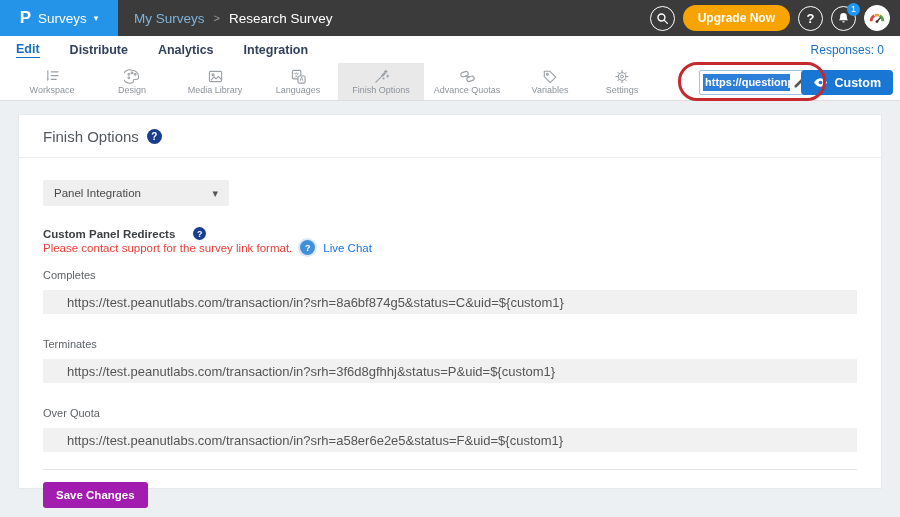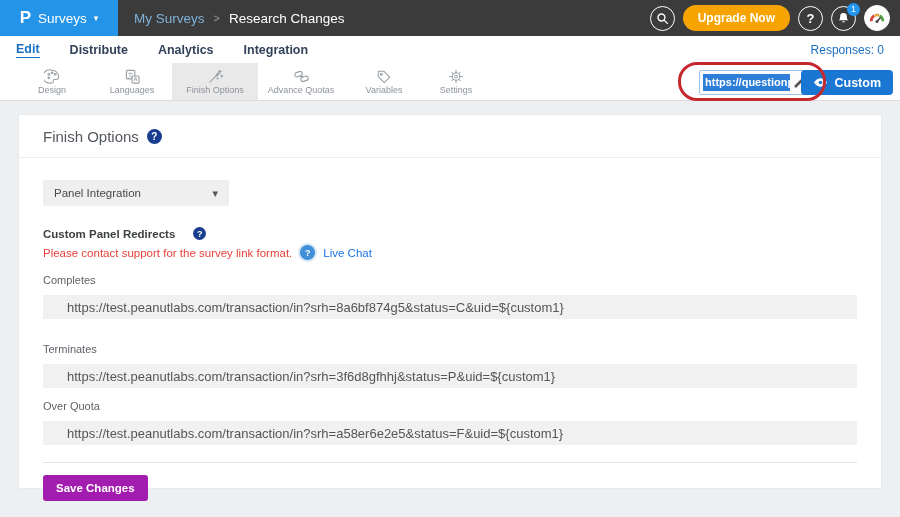--- a/index.html
+++ b/index.html
@@ -49,21 +49,21 @@
   .card { margin:0 18px; background:#fff; height:375px; border:1px solid #e7e9eb; }
   .card-header { padding:13px 24px 12px; display:flex; align-items:center; gap:8px; border-bottom:1px solid #ececec; }
   .card-title { font-size:15px; color:#54595f; }
   .help-circle { width:15px; height:15px; border-radius:50%; background:#1a3e8f; color:#fff; display:inline-flex; align-items:center; justify-content:center; cursor:pointer; flex:none; }
   .help-circle::after { content:"?"; font-size:10px; font-weight:bold; }
   .help-circle.small { width:13px; height:13px; }
   .help-circle.small::after { font-size:9px; }
   .card-body { padding:22px 24px 0; }
   .select { width:186px; height:26px; background:#efefef; border-radius:2px; display:flex; align-items:center; justify-content:space-between; padding:0 11px; font-size:11.5px; color:#4a4a4a; cursor:pointer; margin-bottom:21px; }
   .select-caret::after { content:"▾"; color:#555; font-size:11px; }
-  .section-heading { display:flex; align-items:center; gap:18px; font-size:11.5px; font-weight:700; color:#3d4043; margin-bottom:5px; }
+  .section-heading { display:flex; align-items:center; gap:18px; font-size:11.5px; font-weight:700; color:#3d4043; }
   .notice-row { display:flex; align-items:center; gap:5px; margin-bottom:14px; }
   .notice { color:#e8403a; font-size:11.5px; }
   .chat-circle { width:15px; height:15px; border-radius:50%; background:#4090d9; color:#fff; display:inline-flex; align-items:center; justify-content:center; cursor:pointer; box-shadow:0 0 0 2px #d9e8f6; margin:0 3px; flex:none; }
   .chat-circle::after { content:"?"; font-size:9px; font-weight:bold; }
   .live-chat { color:#1a73e8; font-size:11.5px; cursor:pointer; }
   .field-label { font-size:11px; color:#5f6368; margin:13px 0 9px; }
   .field-input { width:100%; height:24px; background:#f1f1f1; border:none; padding:0 24px; font-size:13px; color:#555; font-family:inherit; outline:none; }
   .divider { border:none; border-top:1px solid #e5e5e5; margin-top:17px; }
   .save-btn { margin-top:12px; background:#a21caf; color:#fff; border:none; border-radius:3px; padding:7px 13px; font-size:11.5px; font-weight:700; cursor:pointer; font-family:inherit; }
 </style>
@@ -74,21 +74,21 @@
 
   <div class="topbar">
     <div class="logo-block">
       <span class="logo-p">P</span>
       <span class="product-name">Surveys</span>
       <span class="dd-caret">▾</span>
     </div>
     <div class="breadcrumb">
       <span class="crumb-parent">My Surveys</span>
       <span class="crumb-sep">&gt;</span>
-      <span class="crumb-current">Research Changes</span>
+      <span class="crumb-current">Research Survey</span>
     </div>
     <div class="topbar-right">
       <div class="circle-btn">
         <svg width="13" height="13" viewBox="0 0 16 16">
           <circle cx="6.7" cy="6.7" r="4.3" fill="none" stroke="#fff" stroke-width="1.7"></circle>
           <line x1="10" y1="10" x2="14" y2="14" stroke="#fff" stroke-width="1.7" stroke-linecap="round"></line>
         </svg>
       </div>
       <button class="upgrade-btn">Upgrade Now</button>
       <div class="circle-btn">
@@ -116,34 +116,56 @@
   <div class="navrow">
     <span class="nav-item active">Edit</span>
     <span class="nav-item">Distribute</span>
     <span class="nav-item">Analytics</span>
     <span class="nav-item">Integration</span>
     <span class="responses">Responses: 0</span>
   </div>
 
   <div class="toolbar">
 
+    <div class="tab">
+      <span class="tab-icon">
+        <svg width="17" height="15" viewBox="0 0 18 16">
+          <line x1="4" y1="2" x2="4" y2="10"></line>
+            <path d="M4 13l-1.2-3h2.4z" fill="#9aa0a6" stroke="none"></path>
+          <line x1="7.5" y1="3" x2="15" y2="3"></line>
+            <line x1="7.5" y1="7" x2="15" y2="7"></line>
+            <line x1="7.5" y1="11" x2="13" y2="11"></line>
+        </svg>
+      </span>
+      <span class="tab-label">Workspace</span>
+    </div>
 
     <div class="tab">
       <span class="tab-icon">
         <svg width="16" height="15" viewBox="0 0 18 17">
           <path d="M9 1.5a7.5 7.5 0 1 0 0 14c1.2 0 1.8-.7 1.5-1.7-.3-1.1.3-2 1.5-2h1.8c1.6 0 2.7-1.2 2.7-2.8C16.5 4.5 13.1 1.5 9 1.5z"></path>
           <circle cx="5.4" cy="6" r="1"></circle>
             <circle cx="9" cy="4.4" r="1"></circle>
             <circle cx="12.6" cy="6" r="1"></circle>
             <circle cx="5.4" cy="10" r="1"></circle>
         </svg>
       </span>
       <span class="tab-label">Design</span>
     </div>
 
+    <div class="tab wide">
+      <span class="tab-icon">
+        <svg width="17" height="15" viewBox="0 0 18 16">
+          <rect x="2.5" y="2.5" width="13" height="11" rx="1.2"></rect>
+          <circle cx="6.4" cy="6.2" r="1.1"></circle>
+          <path d="M4.5 11.5l3-3 2 2 2.6-2.6 3.4 3.6"></path>
+        </svg>
+      </span>
+      <span class="tab-label">Media Library</span>
+    </div>
 
     <div class="tab">
       <span class="tab-icon">
         <svg width="17" height="15" viewBox="0 0 18 16">
           <rect x="2.5" y="1.5" width="9" height="9" rx="1.2"></rect>
           <text x="7" y="8" text-anchor="middle" font-size="6.5" fill="#9aa0a6" stroke="none" font-family="DejaVu Sans, sans-serif">文</text>
           <rect x="8.5" y="7.5" width="7.5" height="7.5" rx="1.2" fill="#fff"></rect>
           <text x="12.3" y="13.3" text-anchor="middle" font-size="6" fill="#9aa0a6" stroke="none" font-weight="bold" font-family="Liberation Sans, sans-serif">A</text>
         </svg>
       </span>
@@ -249,21 +271,21 @@
           <span class="chat-circle"></span>
           <span class="live-chat">Live Chat</span>
         </div>
 
         <div class="field-label">Completes</div>
         <input class="field-input" type="text" value="https://test.peanutlabs.com/transaction/in?srh=8a6bf874g5&amp;status=C&amp;uid=${custom1}" style="">
 
         <div class="field-label" style="margin-top:24px">Terminates</div>
         <input class="field-input" type="text" value="https://test.peanutlabs.com/transaction/in?srh=3f6d8gfhhj&amp;status=P&amp;uid=${custom1}" style="">
 
-        <div class="field-label" style="margin-top:12px">Over Quota</div>
+        <div class="field-label" style="margin-top:24px">Over Quota</div>
         <input class="field-input" type="text" value="https://test.peanutlabs.com/transaction/in?srh=a58er6e2e5&amp;status=F&amp;uid=${custom1}" style="">
 
         <hr class="divider">
 
         <button class="save-btn">Save Changes</button>
       </div>
     </div>
   </div>
 
 </div>

